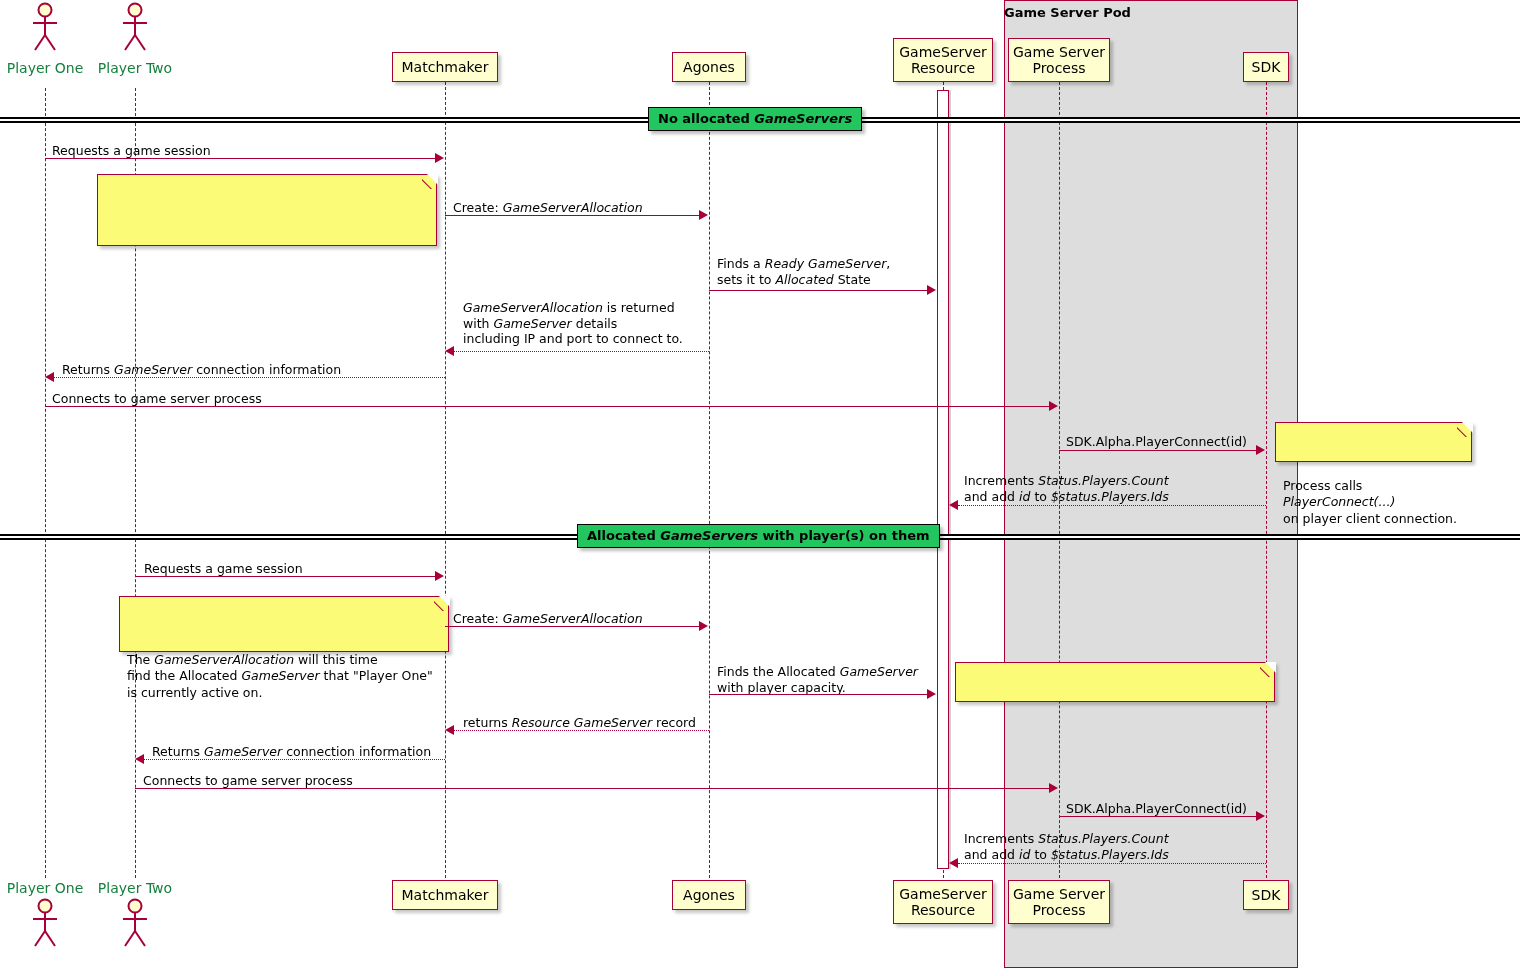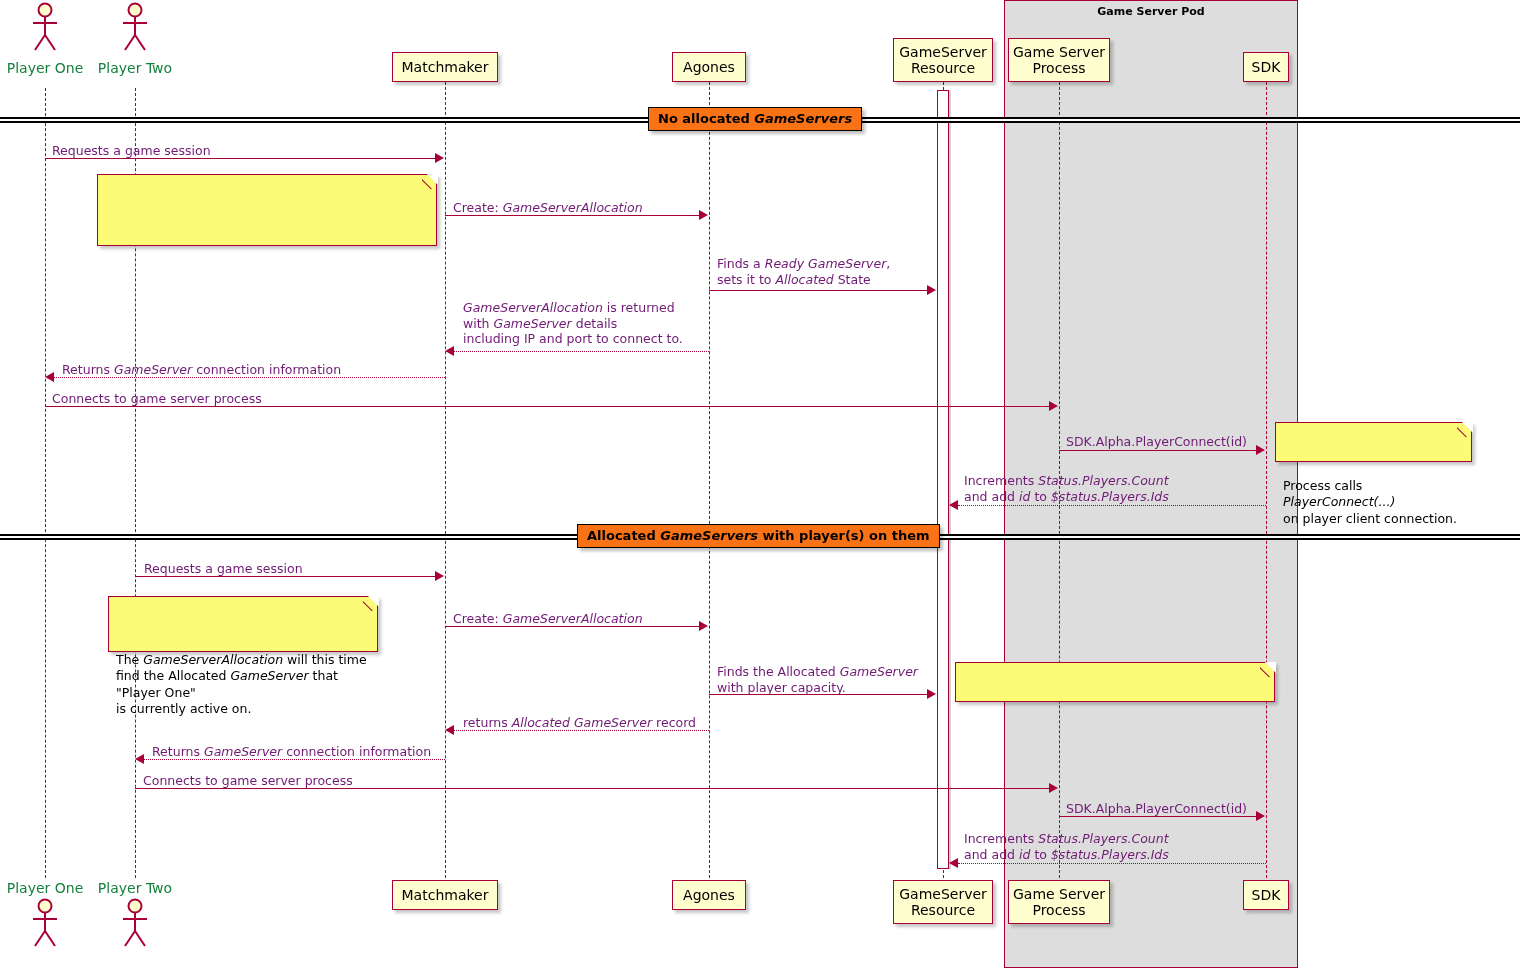--- a/index.html
+++ b/index.html
@@ -21,24 +21,23 @@
 
   
   .group-box {
     position: absolute;
     background: #DDDDDD;
     border: 1px solid #A80036;
     box-sizing: border-box;
   }
   .group-title {
     position: absolute;
-    font-size: 11px;
+    font-size: 13px;
     font-weight: bold;
     color: #000000;
-    text-align: center;
     white-space: nowrap;
   }
 
   
   .lifeline {
     position: absolute;
     width: 0;
     border-left: 1px dashed #A80036;
   }
   .activation {
@@ -81,21 +80,21 @@
     position: absolute;
     height: 0;
     border-top: 1.5px solid #A80036;
   }
   .msg-line.dotted {
     border-top: 1.5px dotted #A80036;
   }
   .msg-label {
     position: absolute;
     font-size: 12.5px;
-    color: #701a75;
+    color: #000000;
     white-space: pre-line;
     line-height: 1.25;
   }
   .msg-label i { font-style: italic; }
   .arrow-head {
     position: absolute;
     width: 0; height: 0;
   }
   .arrow-right {
     border-top: 5px solid transparent;
@@ -151,21 +150,21 @@
     left: 0;
     width: 1520px;
     height: 6px;
     border-top: 2px solid #000000;
     border-bottom: 2px solid #000000;
     background: #FFFFFF;
     box-sizing: border-box;
   }
   .divider-label {
     position: absolute;
-    background: #f97316;
+    background: #22c55e;
     border: 1.5px solid #000000;
     box-sizing: border-box;
     font-size: 13px;
     font-weight: bold;
     color: #000000;
     padding: 3px 9px 4px 9px;
     white-space: nowrap;
     box-shadow: 3px 3px 3px rgba(0,0,0,0.25);
   }
   .divider-label i { font-style: italic; }
@@ -268,40 +267,40 @@
   <div class="msg-line dotted" style="left:958px; top:505px; width:308px;"></div>
   <div class="arrow-head arrow-left" style="left:949px; top:500px;"></div>
 
   <div class="divider-bar" style="top:534px;"></div>
   <div class="divider-label" style="left:577px; top:524px;">Allocated <i>GameServers</i> with player(s) on them</div>
 
   <div class="msg-label" style="left:144px; top:561px;">Requests a game session</div>
   <div class="msg-line" style="left:135px; top:576px; width:301px;"></div>
   <div class="arrow-head arrow-right" style="left:435px; top:571px;"></div>
 
-  <div class="note" style="left:108px; top:596px; width:270px; height:56px;">
+  <div class="note" style="left:119px; top:596px; width:330px; height:56px;">
     <div class="fold"></div>
     <div class="fold-edge"></div>
     <span>The <i>GameServerAllocation</i> will this time<br>find the Allocated <i>GameServer</i> that "Player One"<br>is currently active on.</span>
   </div>
 
   <div class="msg-label" style="left:453px; top:611px;">Create: <i>GameServerAllocation</i></div>
   <div class="msg-line" style="left:445px; top:626px; width:255px;"></div>
   <div class="arrow-head arrow-right" style="left:699px; top:621px;"></div>
 
   <div class="msg-label" style="left:717px; top:664px;">Finds the Allocated <i>GameServer</i><br>with player capacity.</div>
   <div class="msg-line" style="left:709px; top:694px; width:219px;"></div>
   <div class="arrow-head arrow-right" style="left:927px; top:689px;"></div>
 
   <div class="note" style="left:955px; top:662px; width:320px; height:40px;">
     <div class="fold"></div>
     <div class="fold-edge"></div>
   </div>
 
-  <div class="msg-label" style="left:463px; top:715px;">returns <i>Allocated GameServer</i> record</div>
+  <div class="msg-label" style="left:463px; top:715px;">returns <i>Resource GameServer</i> record</div>
   <div class="msg-line dotted" style="left:454px; top:730px; width:255px;"></div>
   <div class="arrow-head arrow-left" style="left:445px; top:725px;"></div>
 
   <div class="msg-label" style="left:152px; top:744px;">Returns <i>GameServer</i> connection information</div>
   <div class="msg-line dotted" style="left:144px; top:759px; width:301px;"></div>
   <div class="arrow-head arrow-left" style="left:135px; top:754px;"></div>
 
   <div class="msg-label" style="left:143px; top:773px;">Connects to game server process</div>
   <div class="msg-line" style="left:135px; top:788px; width:915px;"></div>
   <div class="arrow-head arrow-right" style="left:1049px; top:783px;"></div>

